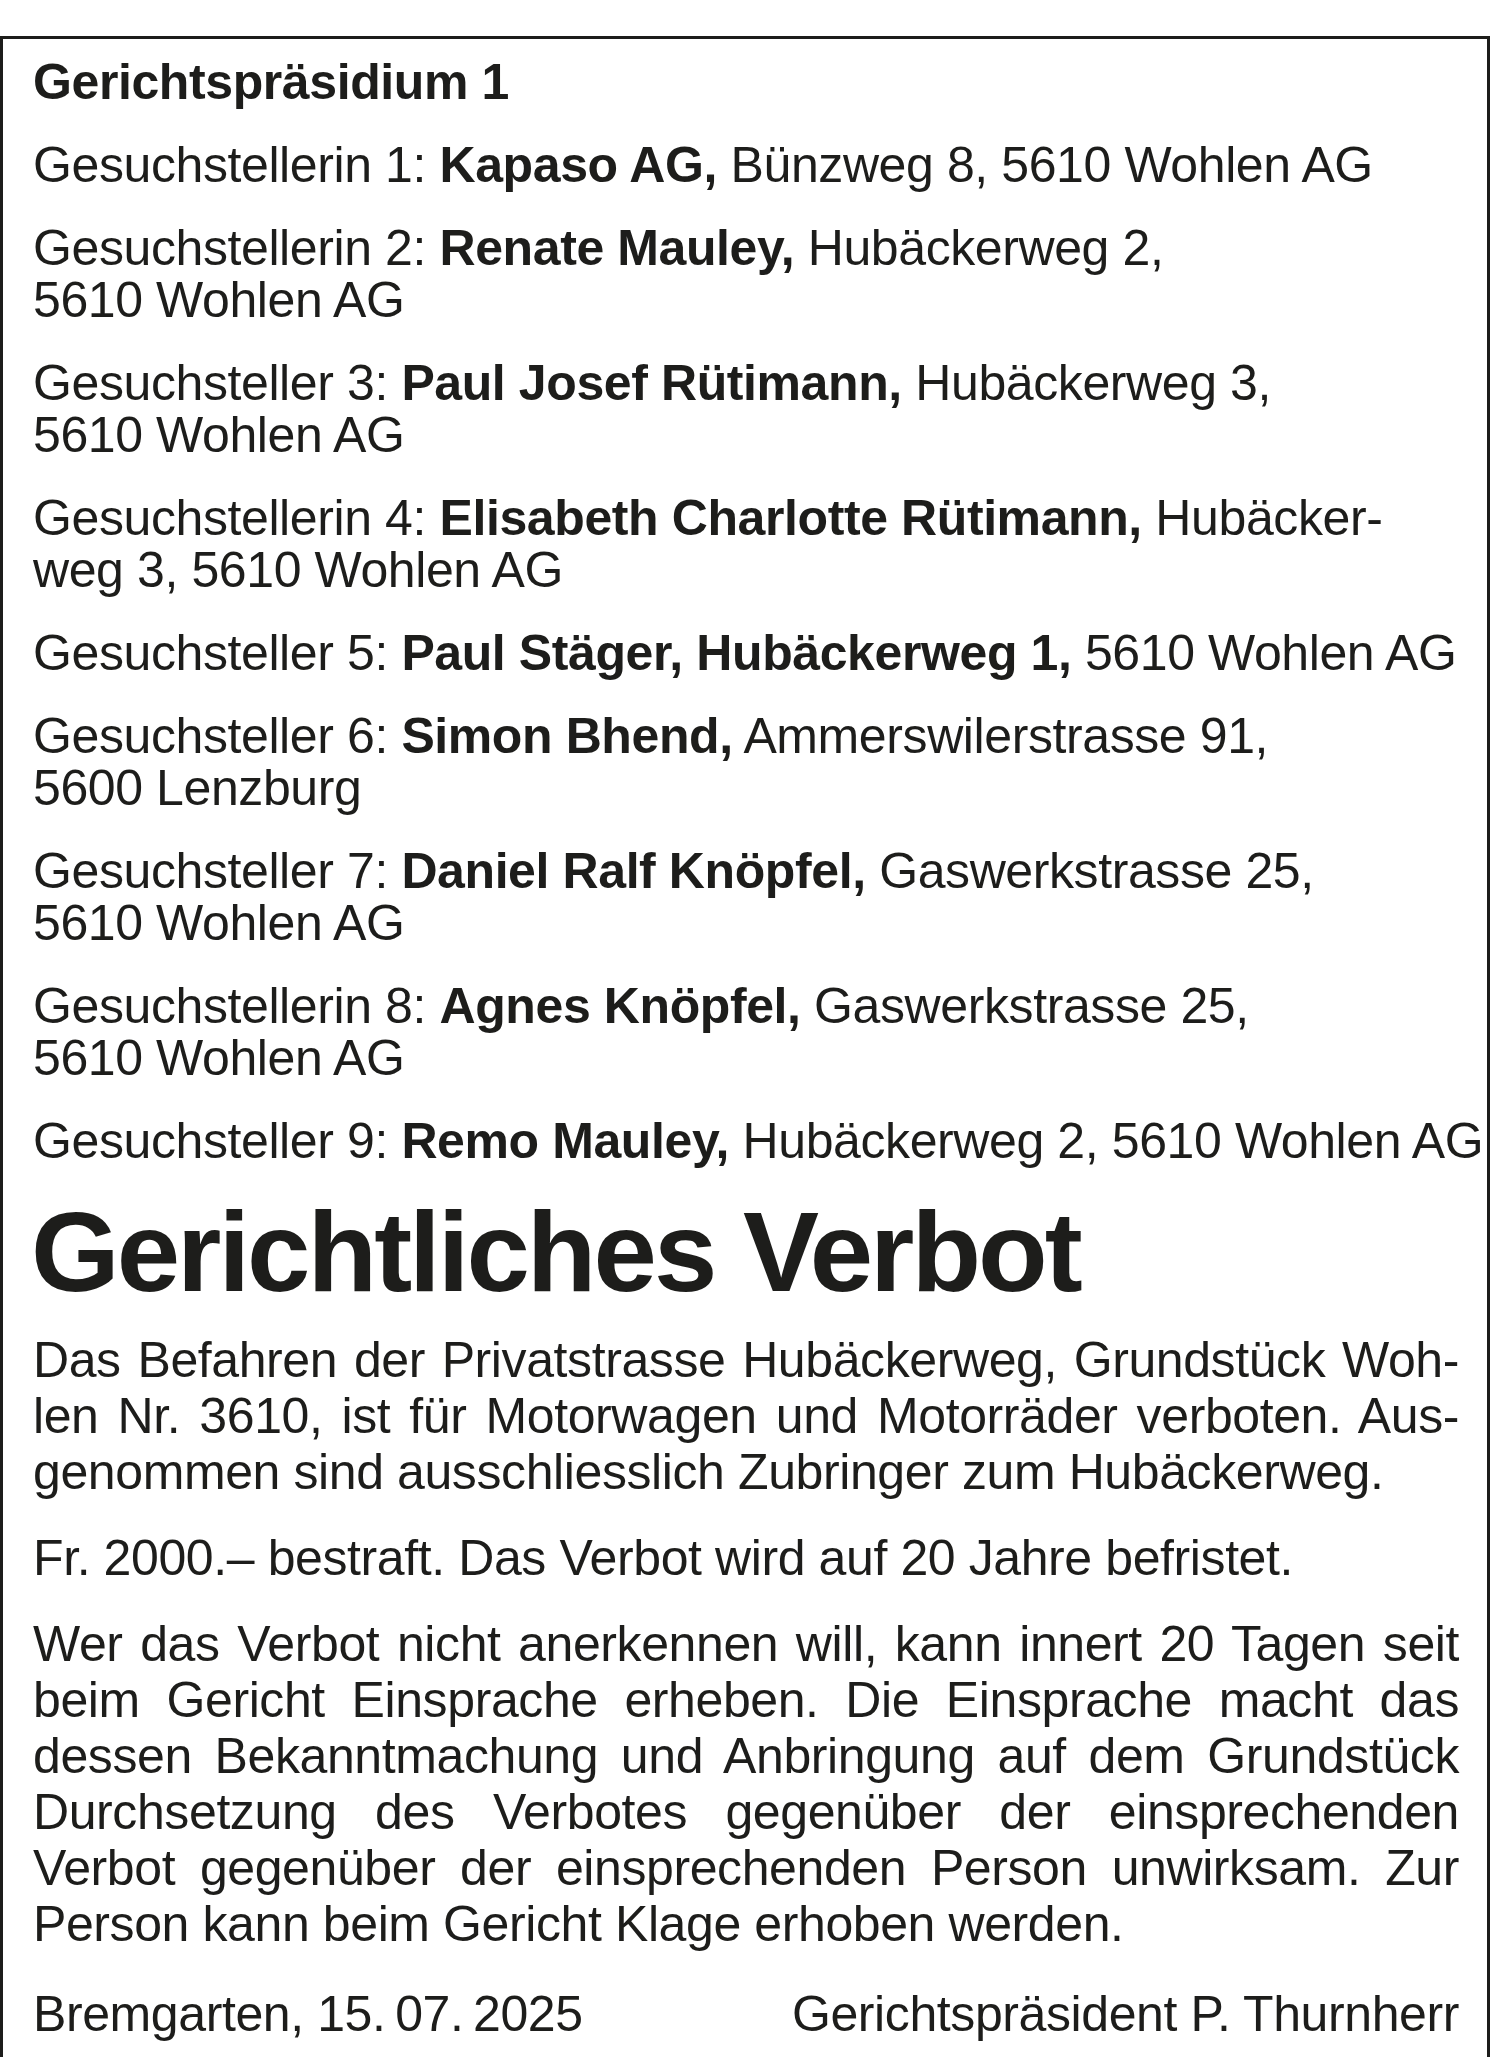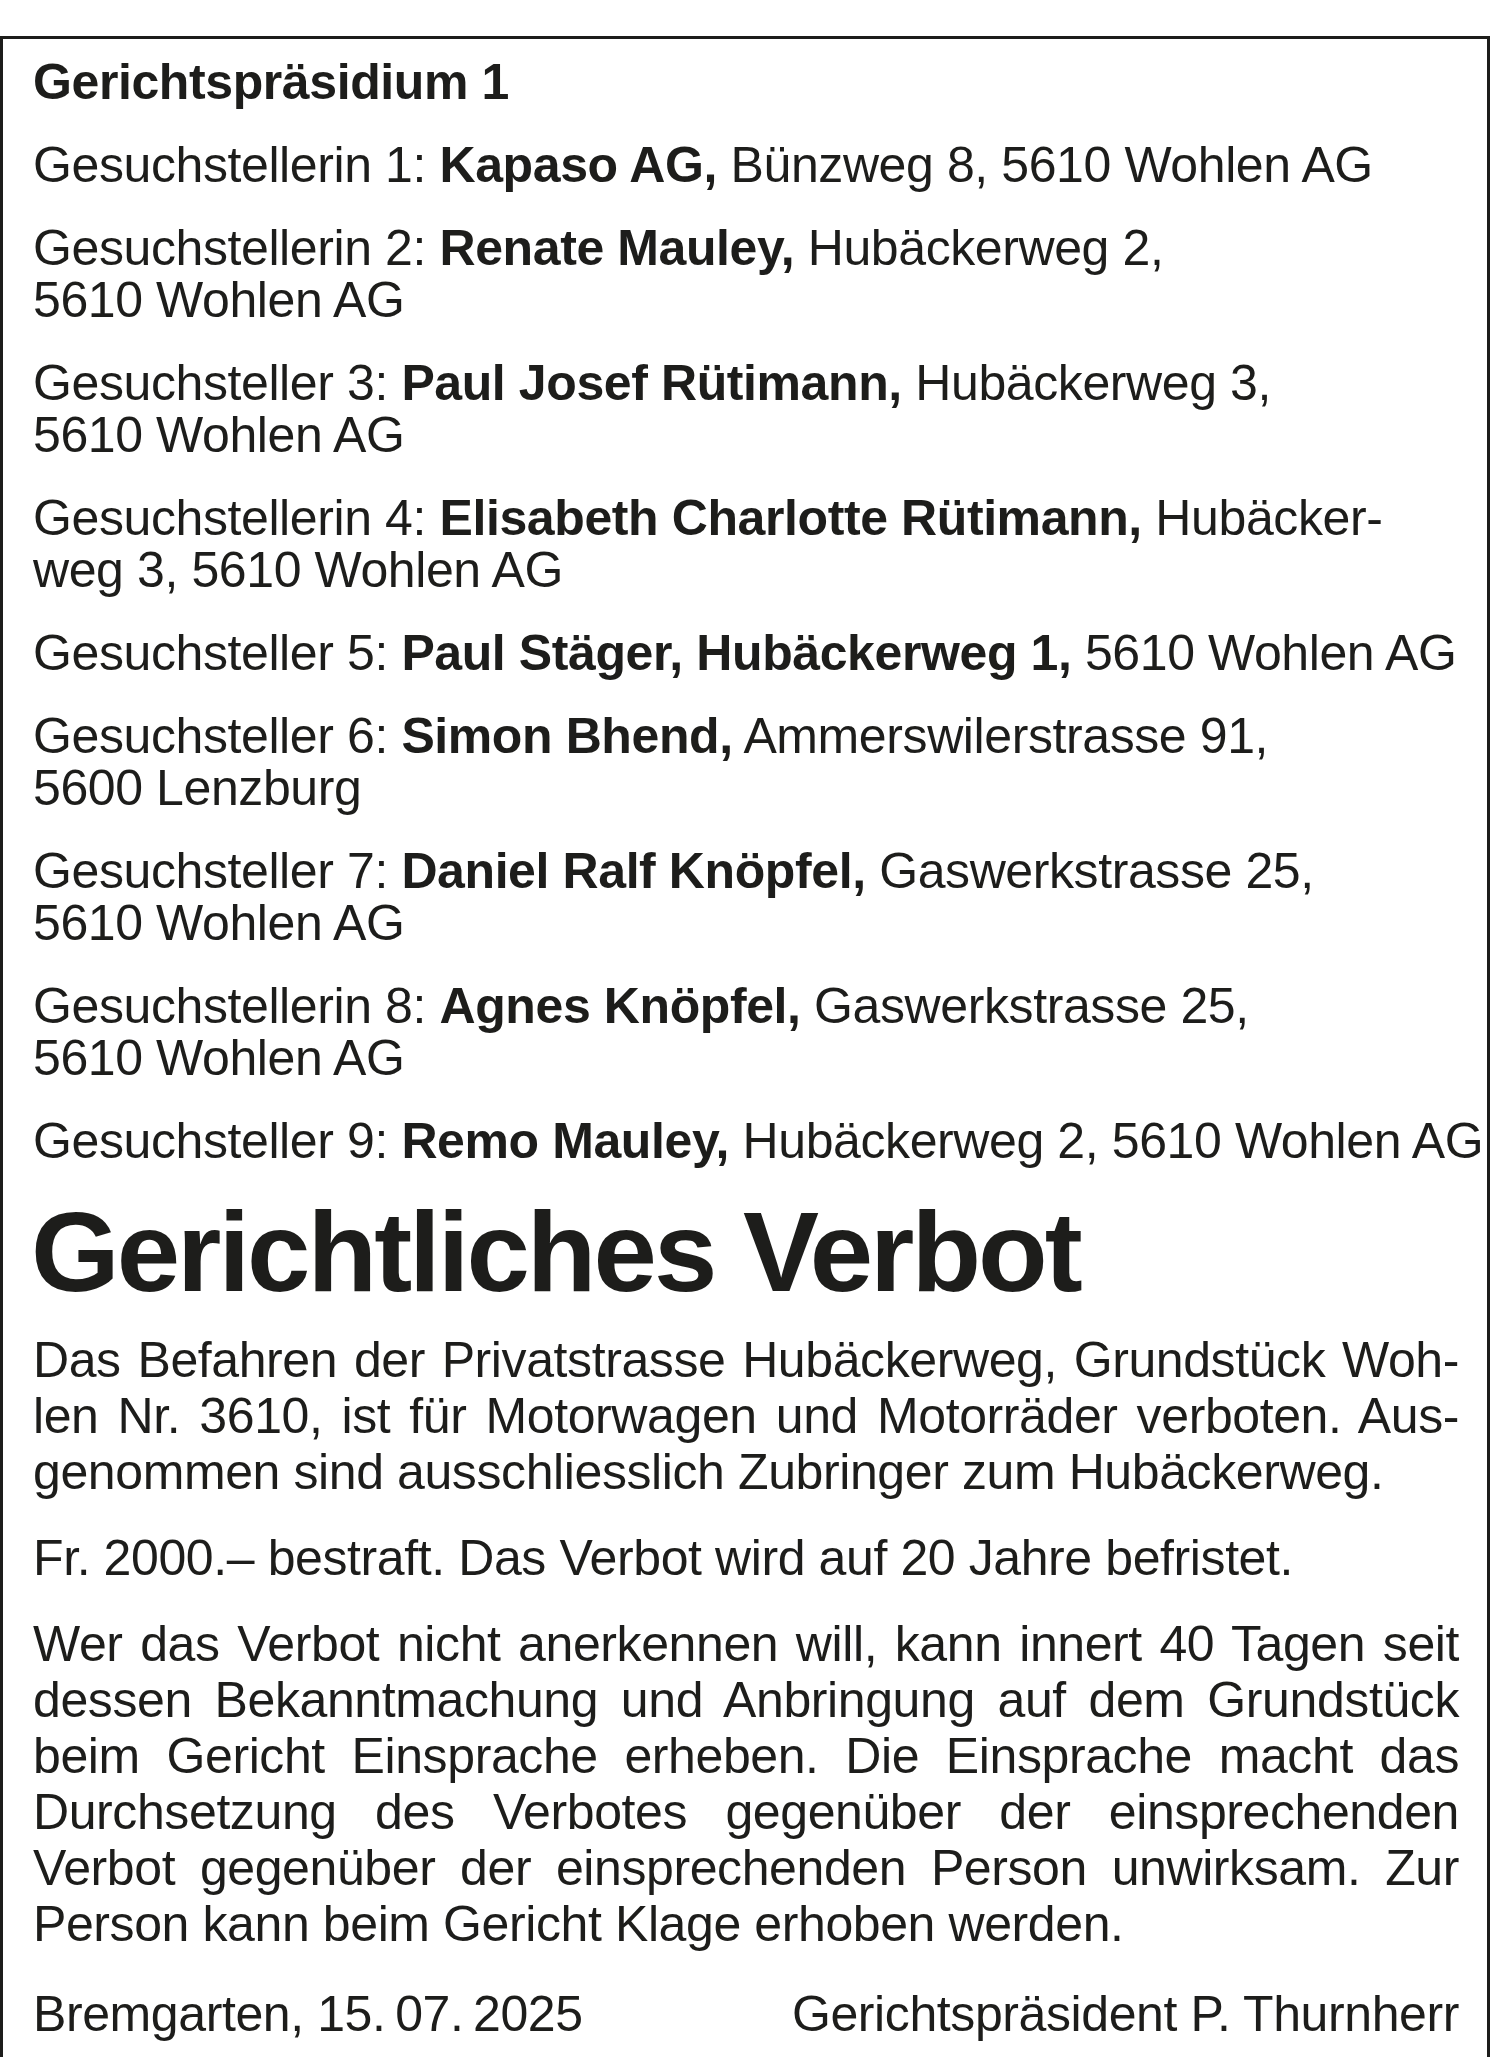--- a/index.html
+++ b/index.html
@@ -92,23 +92,23 @@
     <div id="paragraphs">
         <div class="para">
           <span class="pline">Das Befahren der Privatstrasse Hubäckerweg, Grundstück Woh-</span>
           <span class="pline">len Nr. 3610, ist für Motorwagen und Motorräder verboten. Aus-</span>
           <span class="pline last">genommen sind ausschliesslich Zubringer zum Hubäckerweg.</span>
         </div>
         <div class="para">
           <span class="pline last">Fr. 2000.– bestraft. Das Verbot wird auf 20 Jahre befristet.</span>
         </div>
         <div class="para">
-          <span class="pline">Wer das Verbot nicht anerkennen will, kann innert 40 Tagen seit</span>
+          <span class="pline">Wer das Verbot nicht anerkennen will, kann innert 20 Tagen seit</span>
+          <span class="pline">beim Gericht Einsprache erheben. Die Einsprache macht das</span>
           <span class="pline">dessen Bekanntmachung und Anbringung auf dem Grundstück</span>
-          <span class="pline">beim Gericht Einsprache erheben. Die Einsprache macht das</span>
           <span class="pline">Durchsetzung des Verbotes gegenüber der einsprechenden</span>
           <span class="pline">Verbot gegenüber der einsprechenden Person unwirksam. Zur</span>
           <span class="pline last">Person kann beim Gericht Klage erhoben werden.</span>
         </div>
       </div>
 
     <div class="footer">
       <span>Bremgarten, 15. 07. 2025</span>
       <span>Gerichtspräsident P. Thurnherr</span>
     </div>

